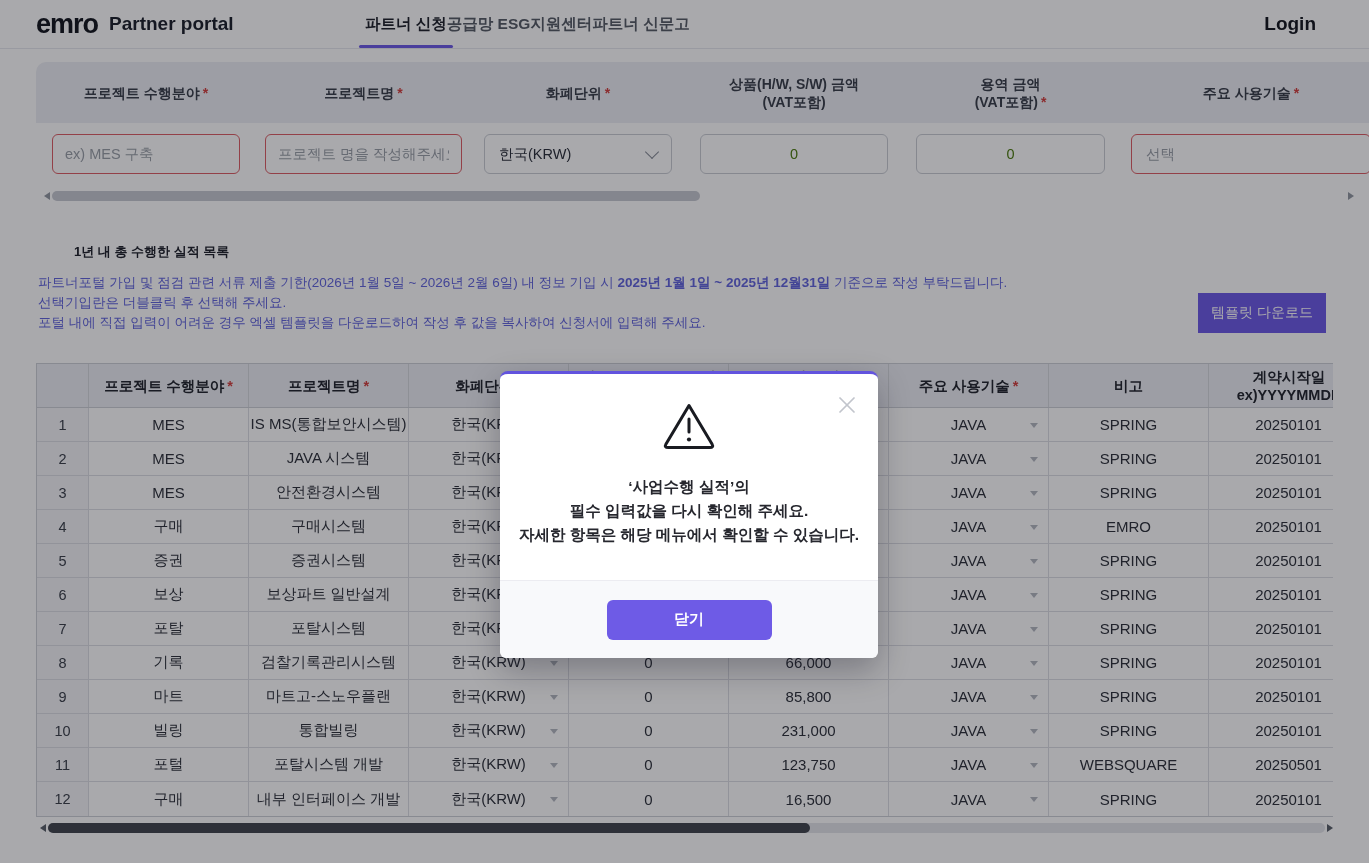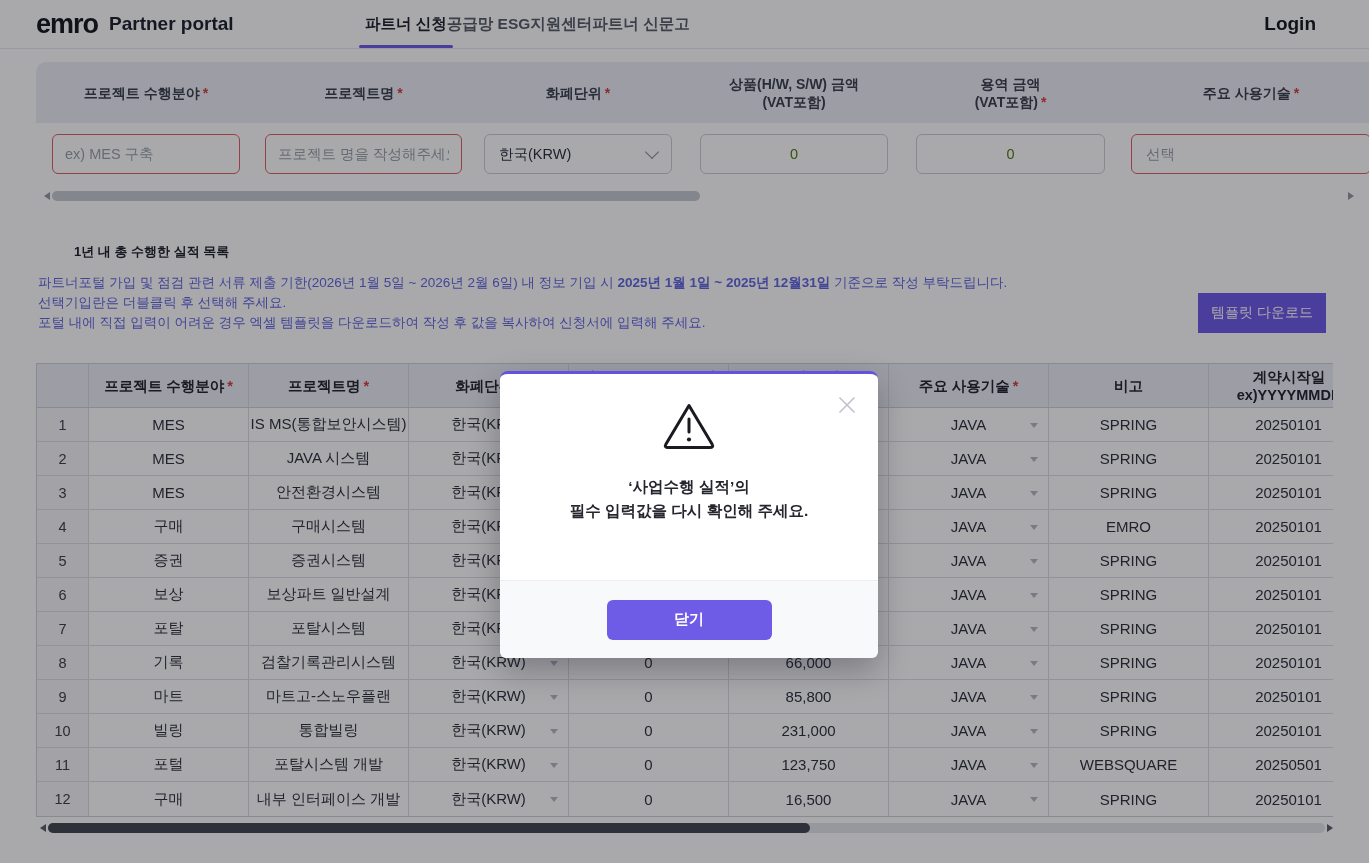--- a/index.html
+++ b/index.html
@@ -473,17 +473,18 @@
     </svg>
   </div>
   <svg class="modal-icon" width="56" height="50" viewBox="0 0 56 50">
     <path d="M28 4.5 L51 43 Q53 46.5 48.8 46.5 L7.2 46.5 Q3 46.5 5 43 Z" fill="none" stroke="#191b21" stroke-width="3" stroke-linejoin="round"></path>
     <line x1="28" y1="18" x2="28" y2="31" stroke="#191b21" stroke-width="3" stroke-linecap="round"></line>
     <circle cx="28" cy="38.5" r="2.1" fill="#191b21"></circle>
   </svg>
   <div class="modal-msg">
     <div>‘사업수행 실적’의</div>
     <div>필수 입력값을 다시 확인해 주세요.</div>
+    <div>자세한 항목은 해당 메뉴에서 확인할 수 있습니다.</div>
   </div>
   <div class="modal-footer">
     <button class="modal-btn">닫기</button>
   </div>
 </div>
 
 </body></html>

